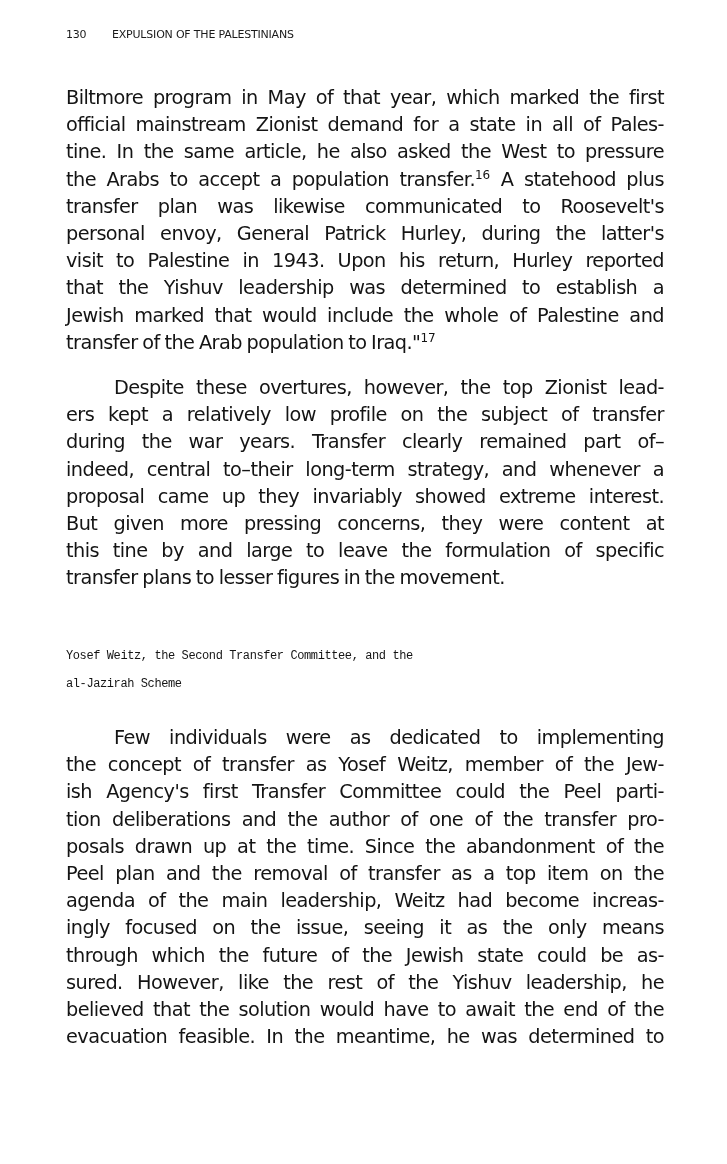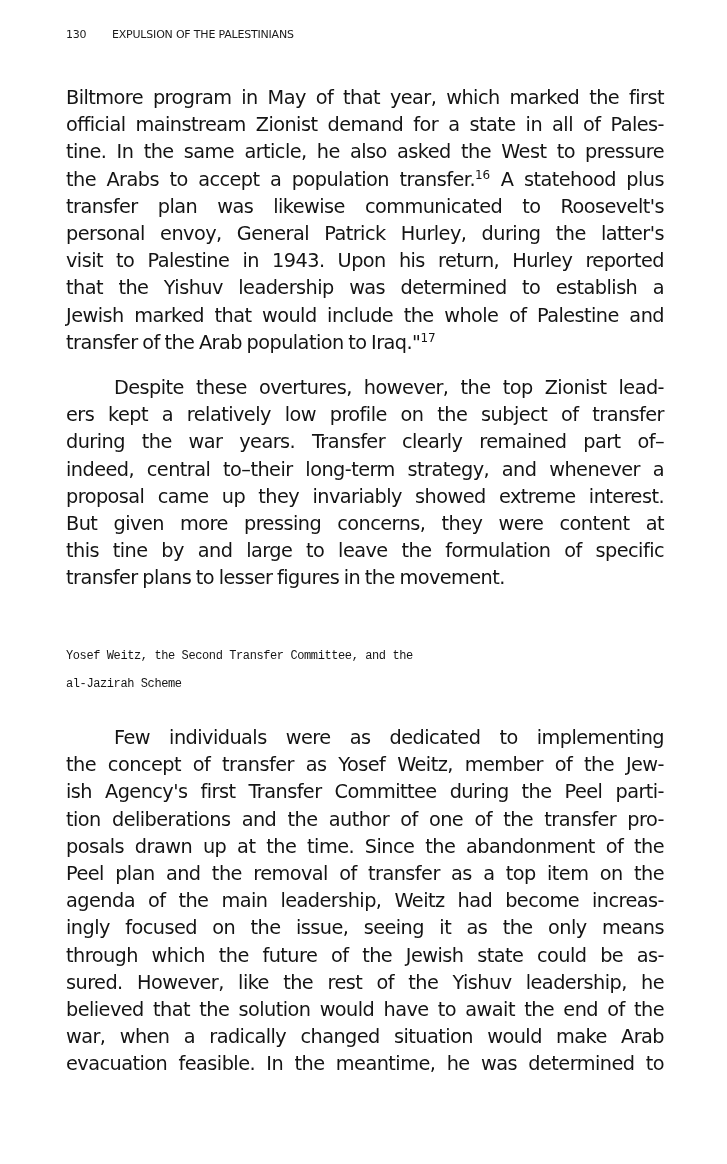--- a/index.html
+++ b/index.html
@@ -101,24 +101,23 @@
 </div>
 
 <div class="heading">
   <span>Yosef Weitz, the Second Transfer Committee, and the</span>
   <span>al-Jazirah Scheme</span>
 </div>
 
 <div class="block" style="top:724px;">
   <span class="line indent">Few individuals were as dedicated to implementing</span>
   <span class="line">the concept of transfer as Yosef Weitz, member of the Jew-</span>
-  <span class="line">ish Agency's first Transfer Committee during the Peel parti-</span>
+  <span class="line">ish Agency's first Transfer Committee could the Peel parti-</span>
   <span class="line">tion deliberations and the author of one of the transfer pro-</span>
   <span class="line">posals drawn up at the time. Since the abandonment of the</span>
   <span class="line">Peel plan and the removal of transfer as a top item on the</span>
   <span class="line">agenda of the main leadership, Weitz had become increas-</span>
   <span class="line">ingly focused on the issue, seeing it as the only means</span>
   <span class="line">through which the future of the Jewish state could be as-</span>
   <span class="line">sured.  However, like the rest of the Yishuv leadership, he</span>
   <span class="line">believed that the solution would have to await the end of the</span>
-  <span class="line">war, when a radically changed situation would make Arab</span>
   <span class="line">evacuation feasible. In the meantime, he was determined to</span>
 </div>
 
 </body></html>

